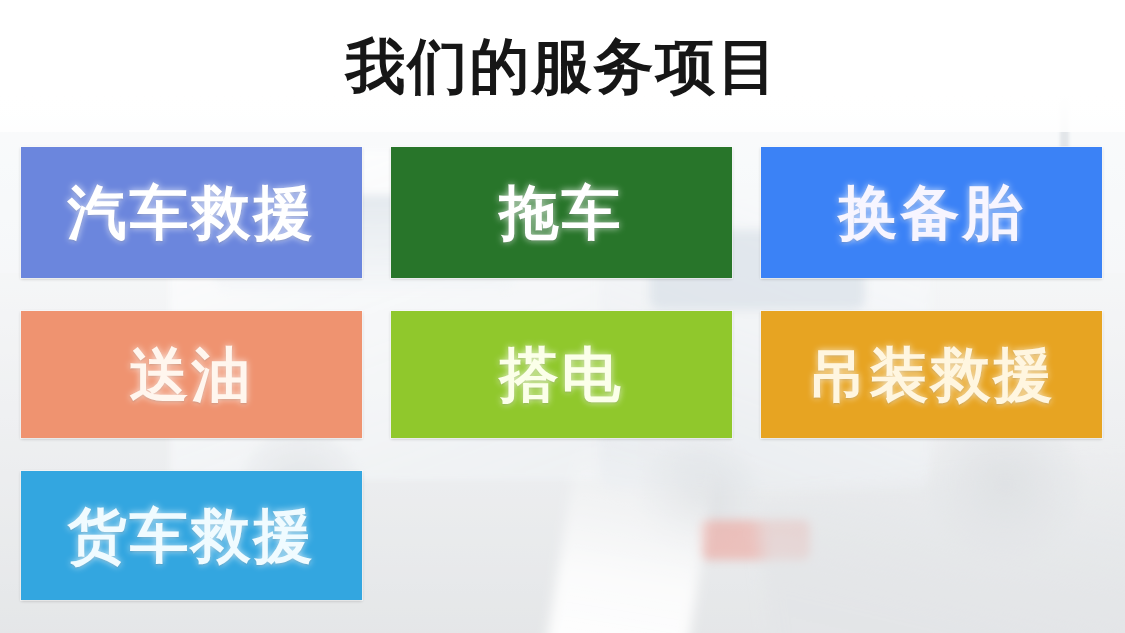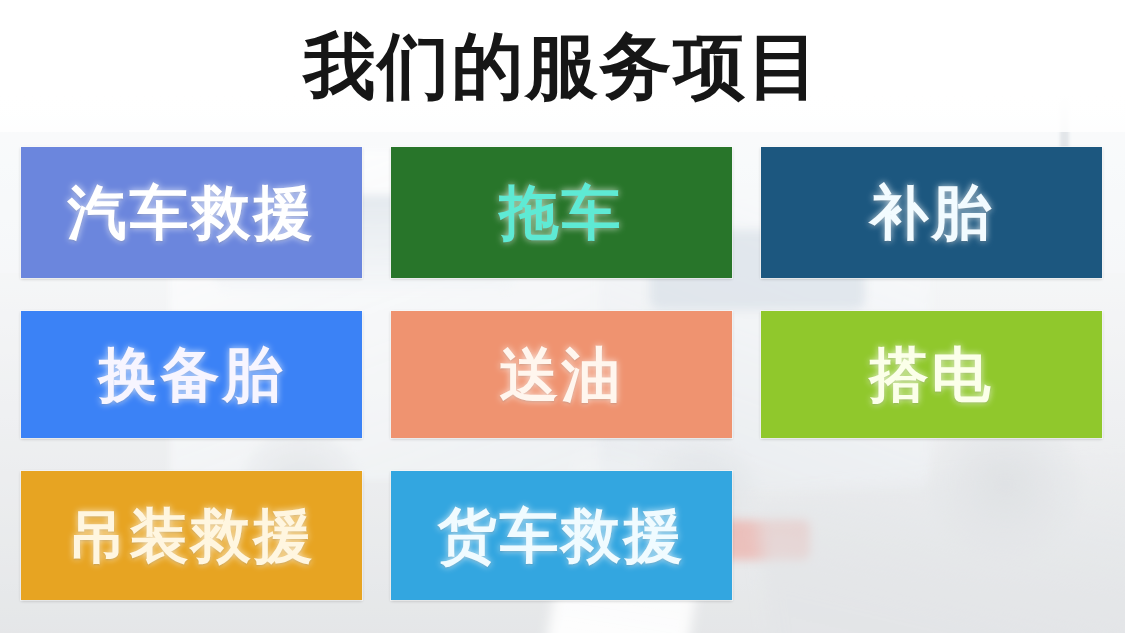--- a/index.html
+++ b/index.html
@@ -145,21 +145,21 @@
     height: 132px;
     z-index: 3;
     display: flex;
     align-items: center;
     justify-content: center;
     background: linear-gradient(180deg, #ffffff 0%, #ffffff 72%, rgba(255,255,255,0.85) 100%);
   }
   .title-text {
     font-family: "DejaVu Sans", "Liberation Sans", sans-serif;
     font-weight: bold;
-    font-size: 72px;
+    font-size: 60px;
     letter-spacing: 2px;
     color: #161616;
     line-height: 1;
     white-space: nowrap;
     text-align: right;
   }
 
   
   .grid {
     position: absolute;
@@ -217,24 +217,21 @@
 
   <div class="title-bar">
     <h1 class="title-text">我们的服务项目</h1>
   </div>
 
   <div class="grid">
       <div class="tile" style="background: rgb(107, 134, 221);">
         <span class="tile-label" style="color: rgb(255, 255, 255);">汽车救援</span>
       </div>
       <div class="tile" style="background: rgb(40, 117, 42);">
-        <span class="tile-label" style="color: #5eead4;">拖车</span>
-      </div>
-      <div class="tile" style="background: rgb(28, 87, 127);">
-        <span class="tile-label" style="color: rgb(242, 251, 255);">补胎</span>
+        <span class="tile-label" style="color: #ffffff;">拖车</span>
       </div>
       <div class="tile" style="background: #3b82f6;">
         <span class="tile-label" style="color: rgb(247, 245, 255);">换备胎</span>
       </div>
       <div class="tile" style="background: rgb(239, 147, 112);">
         <span class="tile-label" style="color: rgb(255, 246, 238);">送油</span>
       </div>
       <div class="tile" style="background: rgb(144, 200, 44);">
         <span class="tile-label" style="color: rgb(251, 255, 233);">搭电</span>
       </div>

